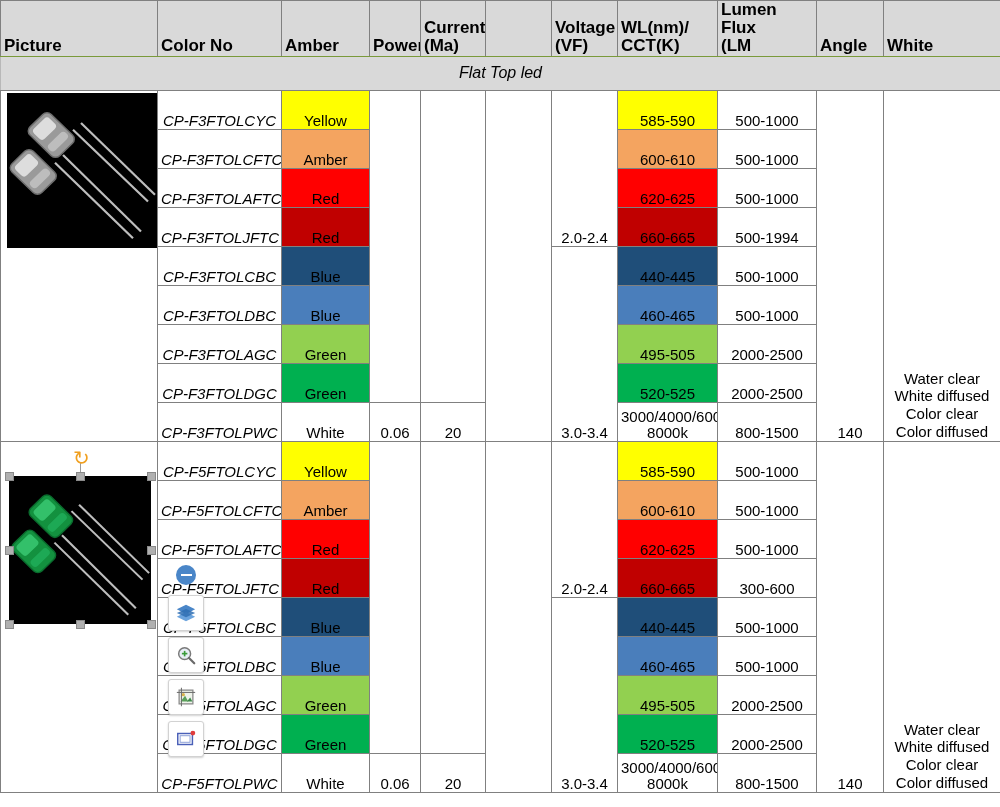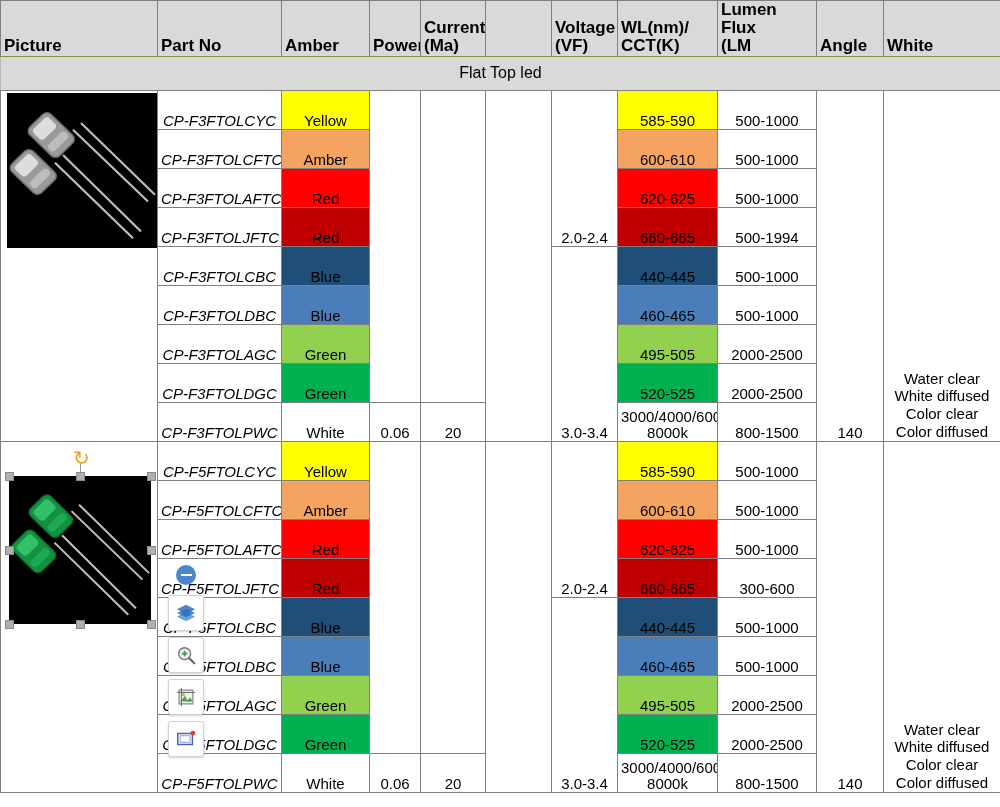--- a/index.html
+++ b/index.html
@@ -47,20 +47,21 @@
   tr.section td {
     background: #d9d9d9;
     font-size: 16px;
     text-align: center;
     vertical-align: middle;
     border-top: 1px solid #7a9a3a;
     border-left: 1px solid #b8b8b8;
     border-right: 1px solid #b8b8b8;
     border-bottom: 1px solid #808080;
     color: #000;
+    font-style: italic;
   }
   td.partno {
     text-align: left;
     vertical-align: bottom;
     padding-left: 5px;
     font-size: 15px;
     font-style: italic;
   }
   td.picture {
     background: #ffffff;
@@ -139,21 +140,21 @@
       <col style="width:66px">
       <col style="width:100px">
       <col style="width:99px">
       <col style="width:67px">
       <col style="width:117px">
     </colgroup>
 
     <tbody id="tbody-main">
         <tr class="hdr" style="height: 46px;">
           <td>Picture</td>
-          <td>Part No</td>
+          <td>Color No</td>
           <td>Amber</td>
           <td>Power</td>
           <td>Current<br>(Ma)</td>
           <td></td>
           <td>Voltage<br>(VF)</td>
           <td>WL(nm)/<br>CCT(K)</td>
           <td>Lumen Flux<br>(LM</td>
           <td>Angle</td>
           <td>White</td>
         </tr>

